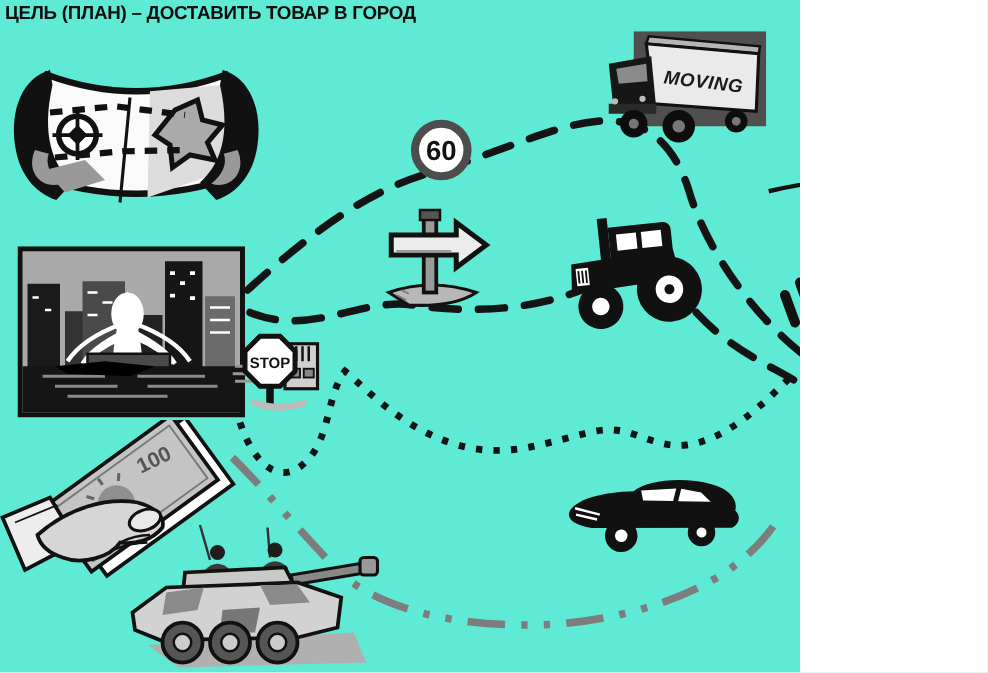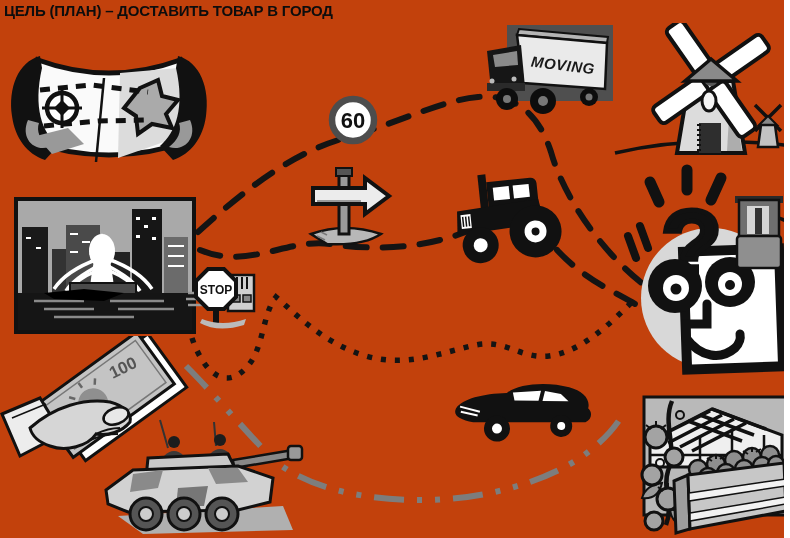--- a/index.html
+++ b/index.html
@@ -1,16 +1,16 @@
 <!DOCTYPE html>
 <html><head>
 <meta charset="utf-8">
 <style>
   html,body{margin:0;padding:0;background:#fff;}
-  .canvas{position:relative;width:784px;height:538px;background:#c2410c;overflow:hidden;
+  .canvas{position:relative;width:640px;height:538px;background:#5eead4;overflow:hidden;
           font-family:"Liberation Sans",sans-serif;}
   .hdr{position:absolute;top:2px;font-weight:bold;font-size:15px;color:#0d0d0d;
        white-space:nowrap;letter-spacing:-0.2px;}
   .hdr-left{left:4px;}
   .hdr-right{left:400px;}
   svg.layer{position:absolute;}
   .routes{left:0;top:0;}
   .map{left:0;top:28px;}
   .city{left:14px;top:197px;}
   .stop{left:186px;top:263px;}

